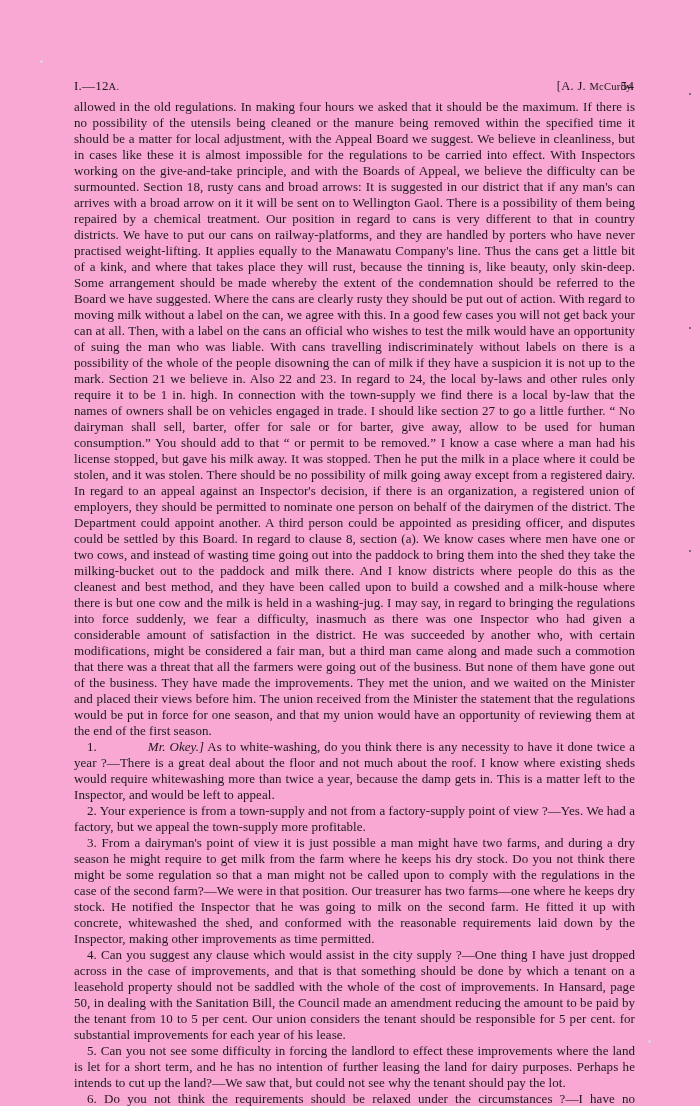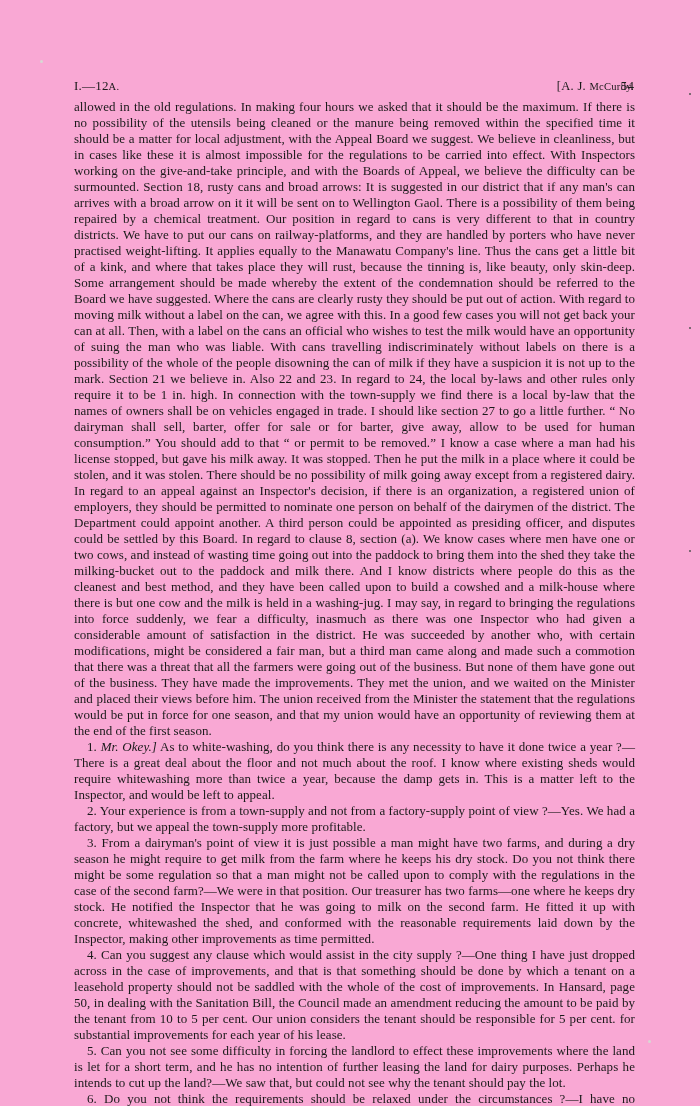--- a/index.html
+++ b/index.html
@@ -68,21 +68,21 @@
     text-align: justify;
     letter-spacing: 0.05px;
   }
   .body-col p {
     margin: 0;
     text-indent: 0;
   }
   .body-col p.ind {
     text-indent: 13px;
   }
-  em { font-style: italic; }
+  em { font-style: italic; margin-left: 47px; }
   .dot {
     position: absolute;
     width: 2px;
     height: 2px;
     background: #555;
     border-radius: 50%;
   }
   .smudge {
     position: absolute;
     width: 3px;

